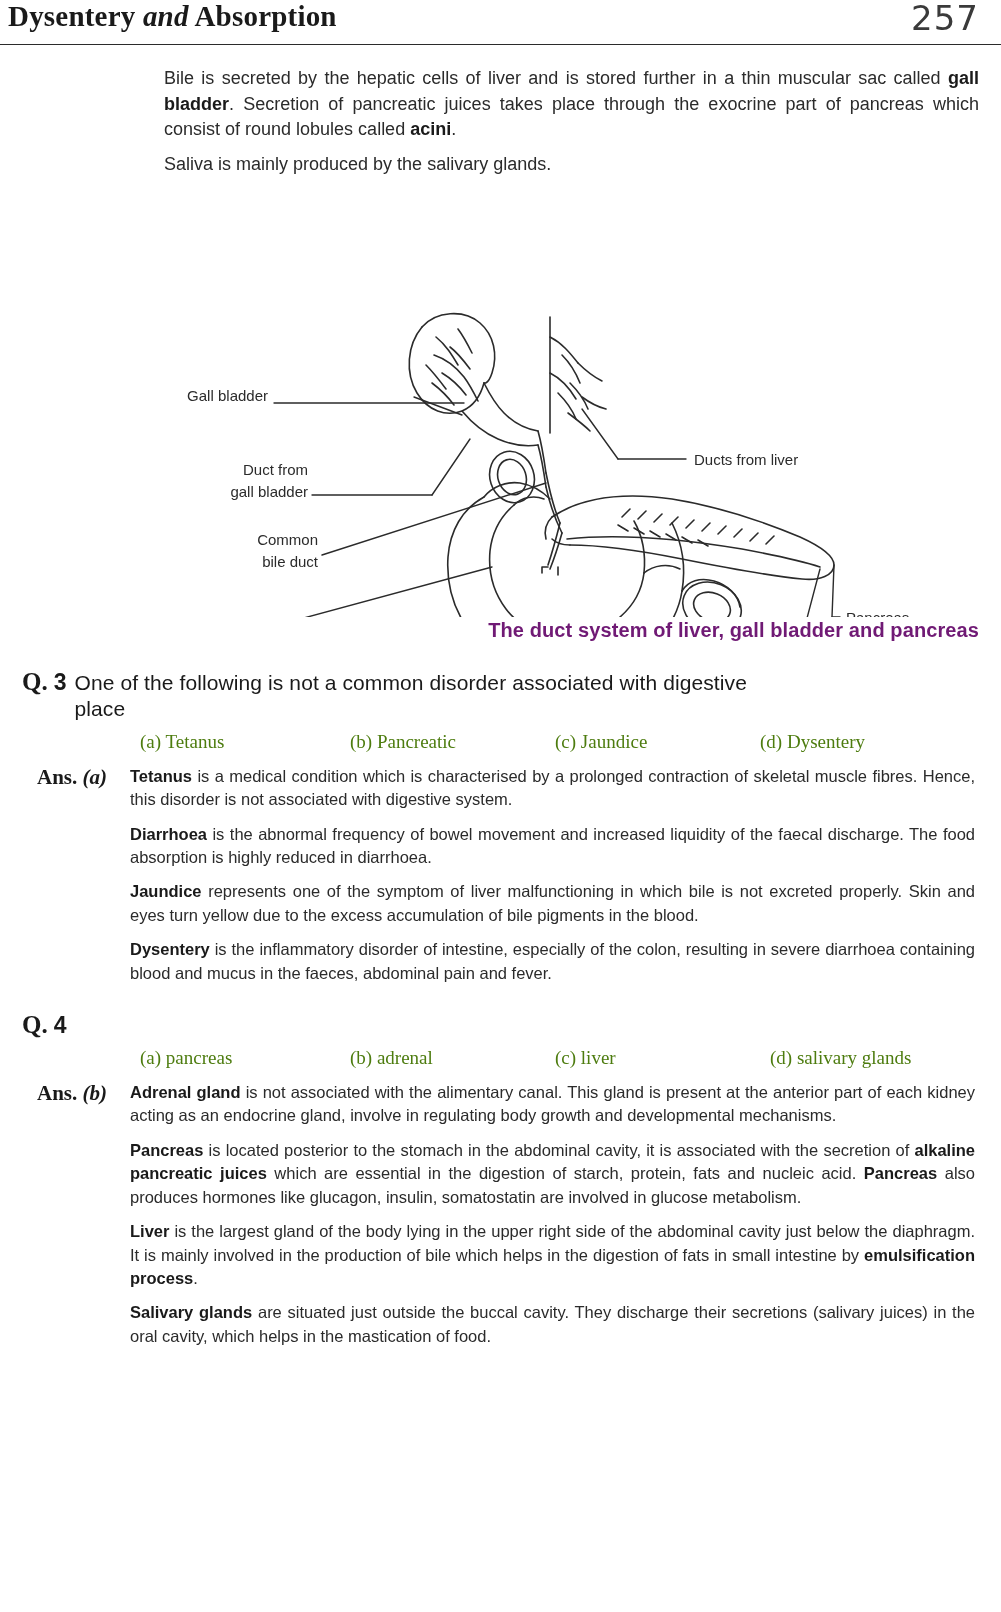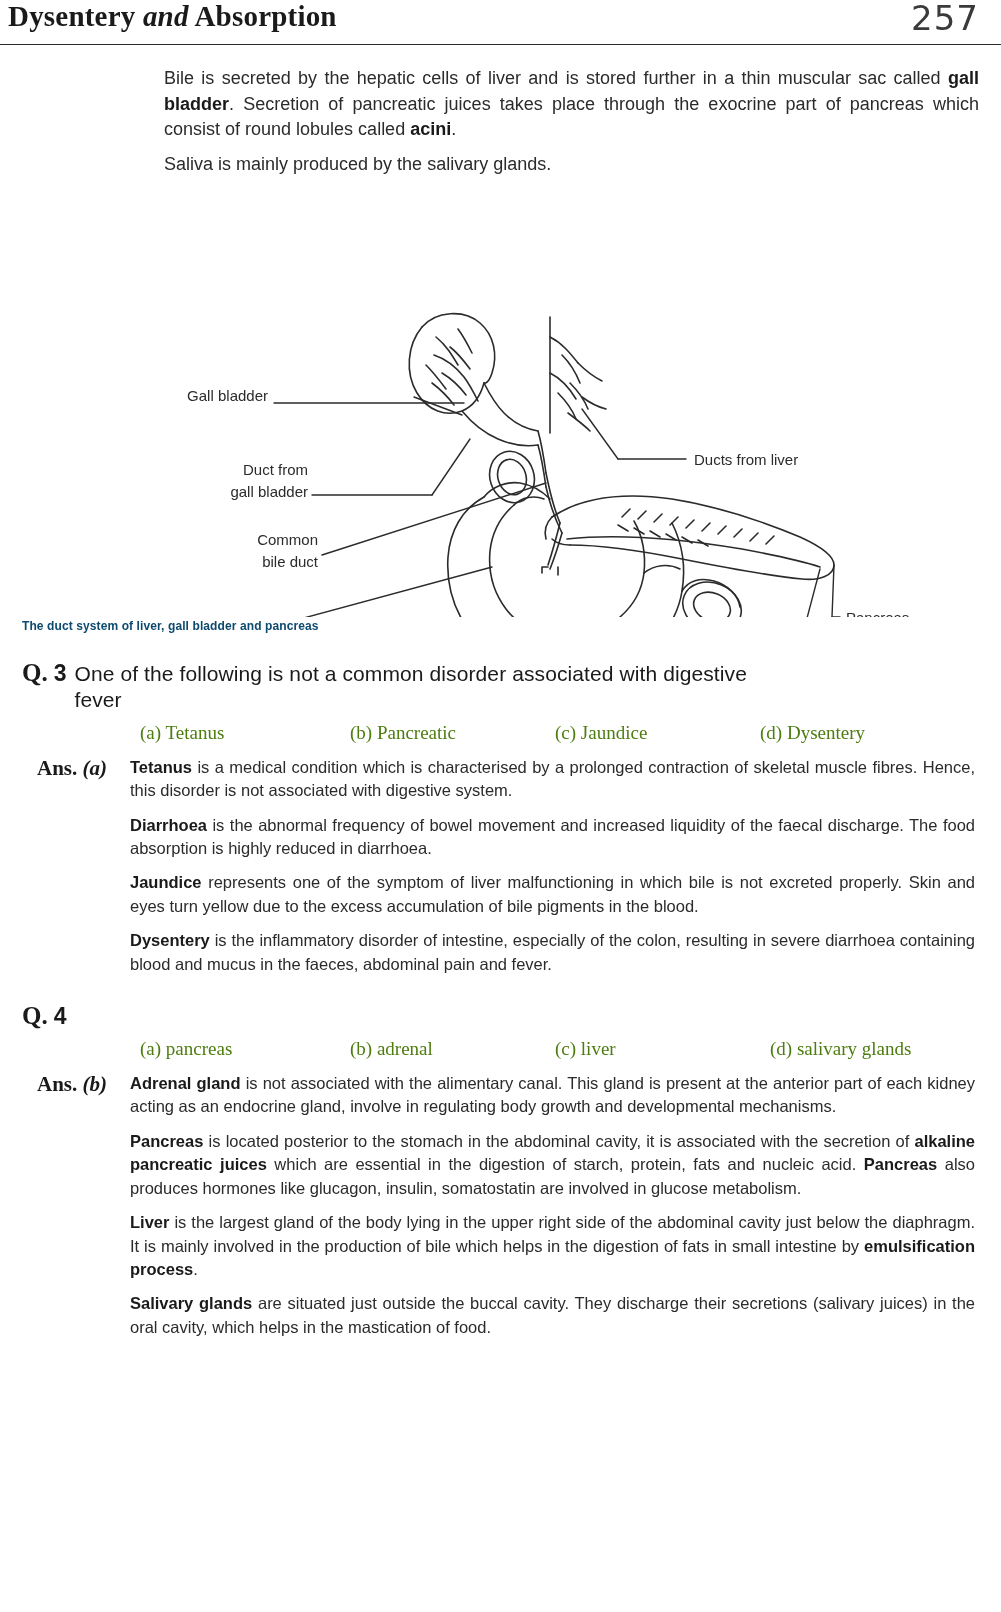--- a/index.html
+++ b/index.html
@@ -88,24 +88,24 @@
     width: 100%;
     height: 430px;
     margin-top: 10px;
   }
   .figure svg {
     position: absolute;
     left: 0;
     top: 0;
   }
   .figure-caption {
-    text-align: left;
-    font-size: 12px;
-    font-weight: bold;
-    color: #0c4a6e;
+    text-align: right;
+    font-size: 20px;
+    font-weight: bold;
+    color: #701a75;
     margin-top: 2px;
     letter-spacing: 0.1px;
   }
 
   
   .qblock {
     margin-top: 26px;
   }
   .qline {
     display: flex;
@@ -290,21 +290,21 @@
           <text x="786" y="494">Pancreatic duct</text>
         </g>
       </svg>
     </div>
     <div class="figure-caption">The duct system of liver, gall bladder and pancreas</div>
 
     <div class="qblock">
       <div class="qline">
         <span class="q-tag">Q.</span>
         <span class="q-num">3</span>
-        <span class="q-text"><span>One of the following is not a common disorder associated with digestive</span><span class="cont">fever</span></span>
+        <span class="q-text"><span>One of the following is not a common disorder associated with digestive</span><span class="cont">place</span></span>
       </div>
       <div class="options">
         <span class="opt" style="width:210px">(a) Tetanus</span>
         <span class="opt" style="width:205px">(b) Pancreatic</span>
         <span class="opt" style="width:205px">(c) Jaundice</span>
         <span class="opt">(d) Dysentery</span>
       </div>
       <div class="ans-row">
         <div class="ans-tag"><span>Ans.</span> <span class="ital">(a)</span></div>
         <div class="ans-body">

